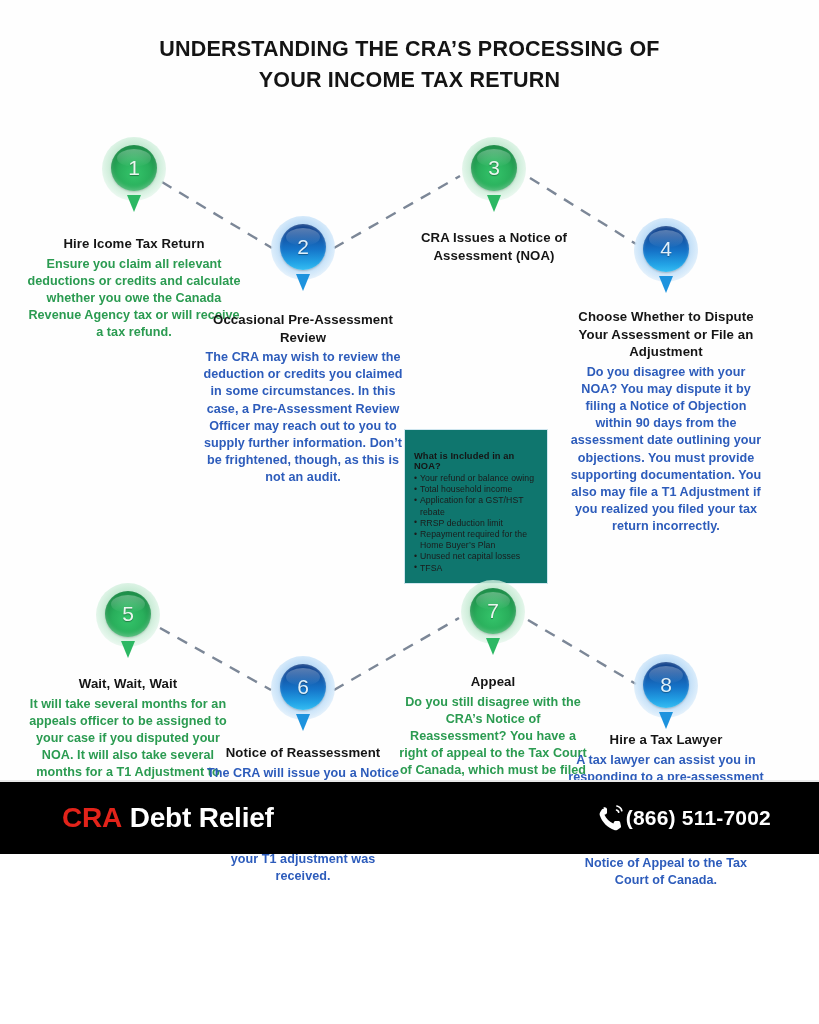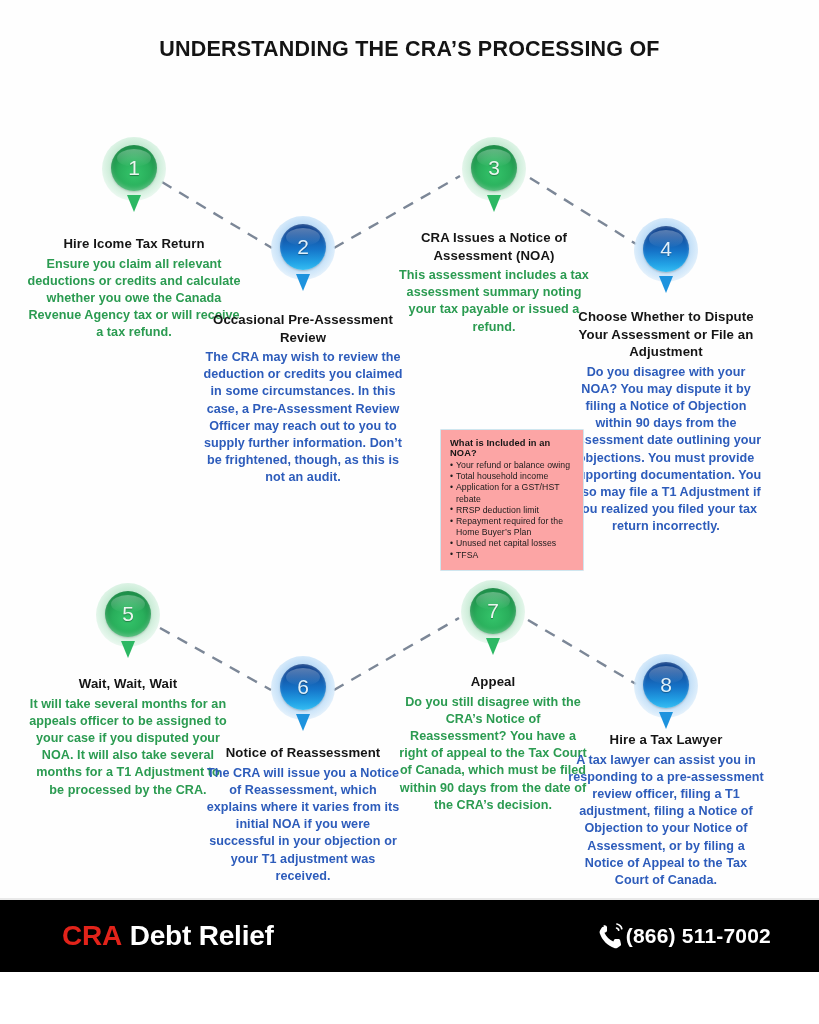--- a/index.html
+++ b/index.html
@@ -4,21 +4,21 @@
 <style>
   * { box-sizing: border-box; margin: 0; padding: 0; }
   html, body {
     width: 819px; height: 1024px;
     background: #ffffff;
     font-family: "Liberation Sans", sans-serif;
     overflow: hidden;
   }
   #canvas {
     position: relative;
-    width: 819px; height: 972px;
+    width: 819px; height: 854px;
     background: #fefefe;
   }
 
   
   #title {
     position: absolute;
     left: 0; top: 34px;
     width: 819px;
     text-align: center;
     font-size: 21.5px;
@@ -111,24 +111,24 @@
     font-weight: bold;
     line-height: 17.2px;
     letter-spacing: .05px;
   }
   .sbody.g { color: #2b9b51; }
   .sbody.b { color: #2d5cbb; }
 
   
   #noabox {
     position: absolute;
-    left: 440px; top: 429px;
+    left: 404px; top: 429px;
     width: 144px;
-    padding: 8px 9px 9px 9px;
-    background: #fca5a5;
+    padding: 21px 9px 9px 9px;
+    background: #0f766e;
     border: 1px solid #cfe6ef;
     border-radius: 1px;
   }
   #noabox .nt {
     font-size: 9.3px;
     font-weight: bold;
     color: #151515;
     margin-bottom: 2px;
     letter-spacing: .1px;
   }
@@ -181,20 +181,21 @@
     background: #e9e9e9;
   }
 </style>
 </head>
 <body>
 
 <div id="canvas">
 
   <div id="title">
     <span class="ln">UNDERSTANDING THE CRA’S PROCESSING OF</span>
+    <span class="ln">YOUR INCOME TAX RETURN</span>
   </div>
 
   <svg id="lines" viewBox="0 0 819 1024" width="819" height="1024">
     <g stroke="#7c8797" stroke-width="2.4" stroke-dasharray="11 9" fill="none" stroke-linecap="butt">
       <line x1="162" y1="182" x2="272" y2="248"></line>
       <line x1="334" y1="248" x2="460" y2="176"></line>
       <line x1="530" y1="178" x2="636" y2="244"></line>
       <line x1="160" y1="628" x2="271" y2="690"></line>
       <line x1="334" y1="690" x2="459" y2="618"></line>
       <line x1="528" y1="620" x2="636" y2="684"></line>
@@ -226,21 +227,20 @@
   </div>
 
   <div class="step" style="left:396px; top:137px; width:196px;">
     <div class="node green">
       <div class="halo"></div>
       <div class="ball">3</div>
       <div class="pointer"></div>
     </div>
     <div class="txtcol" style="top:92px;">
       <div class="sheading">CRA Issues a Notice of Assessment (NOA)</div>
-      <div class="sbody g">This assessment includes a tax assessment summary noting your tax payable or issued a refund.</div>
     </div>
   </div>
 
   <div class="step" style="left:568px; top:218px; width:196px;">
     <div class="node blue">
       <div class="halo"></div>
       <div class="ball">4</div>
       <div class="pointer"></div>
     </div>
     <div class="txtcol" style="top:90px;">

